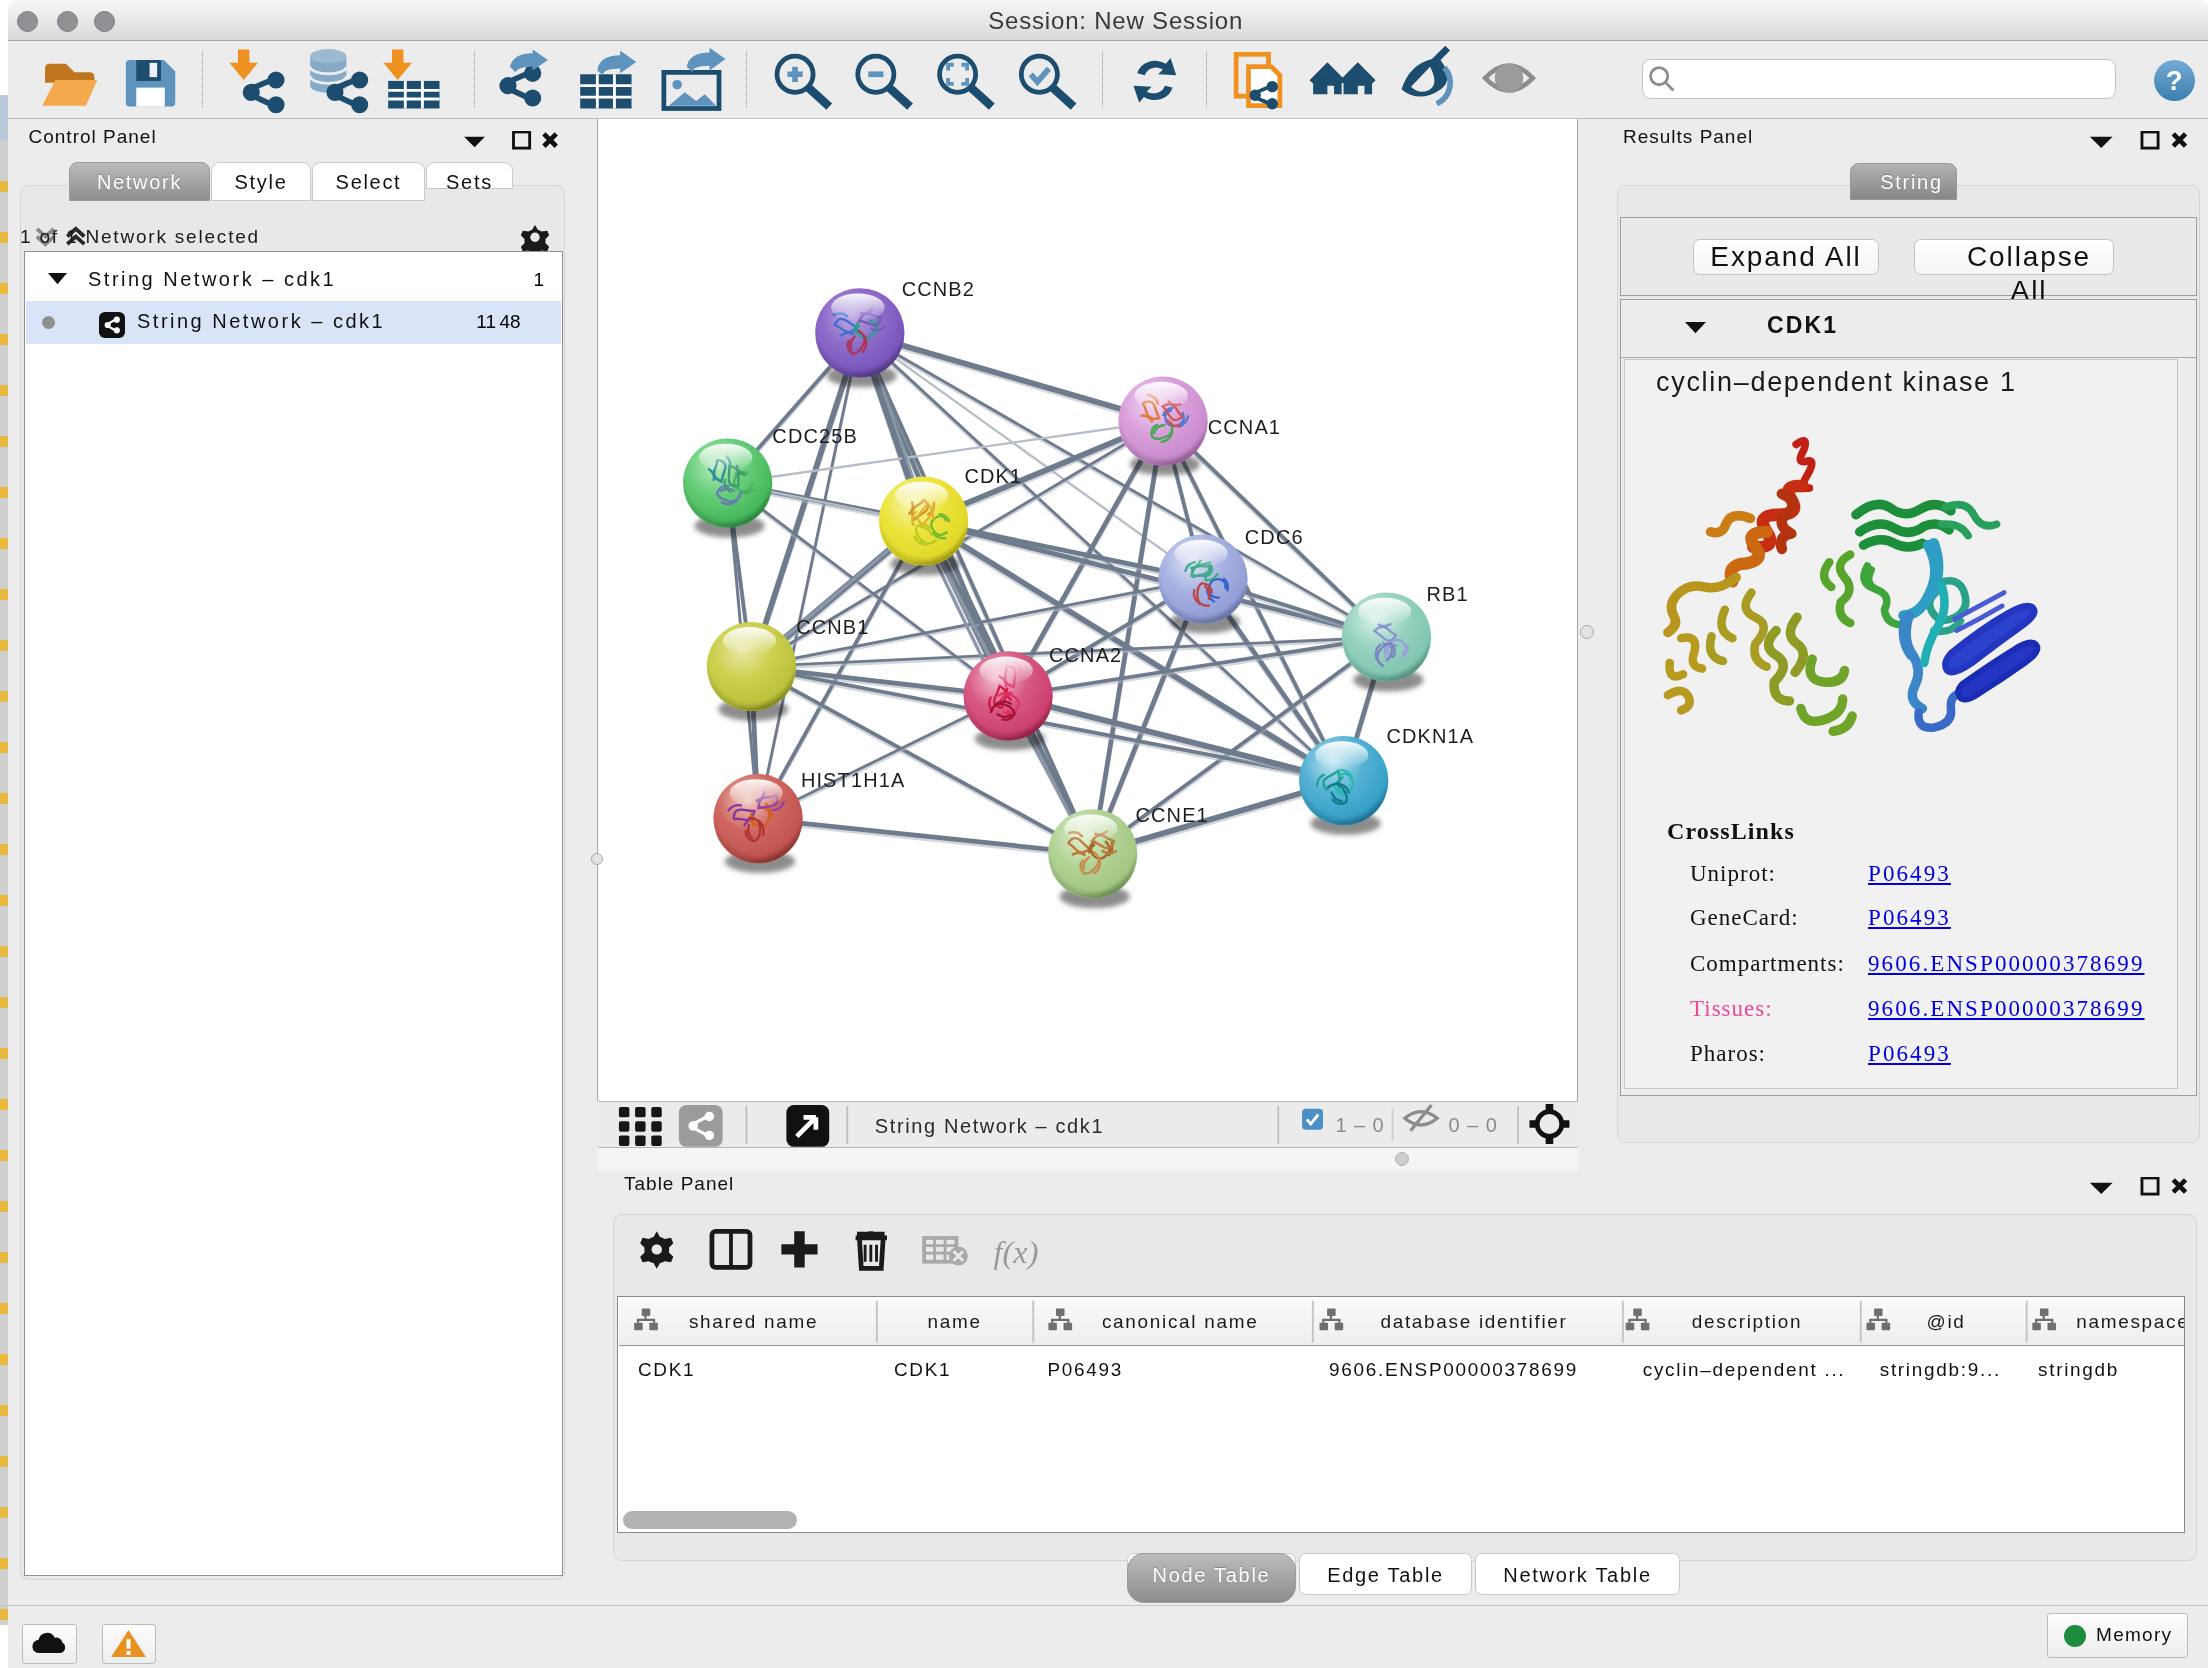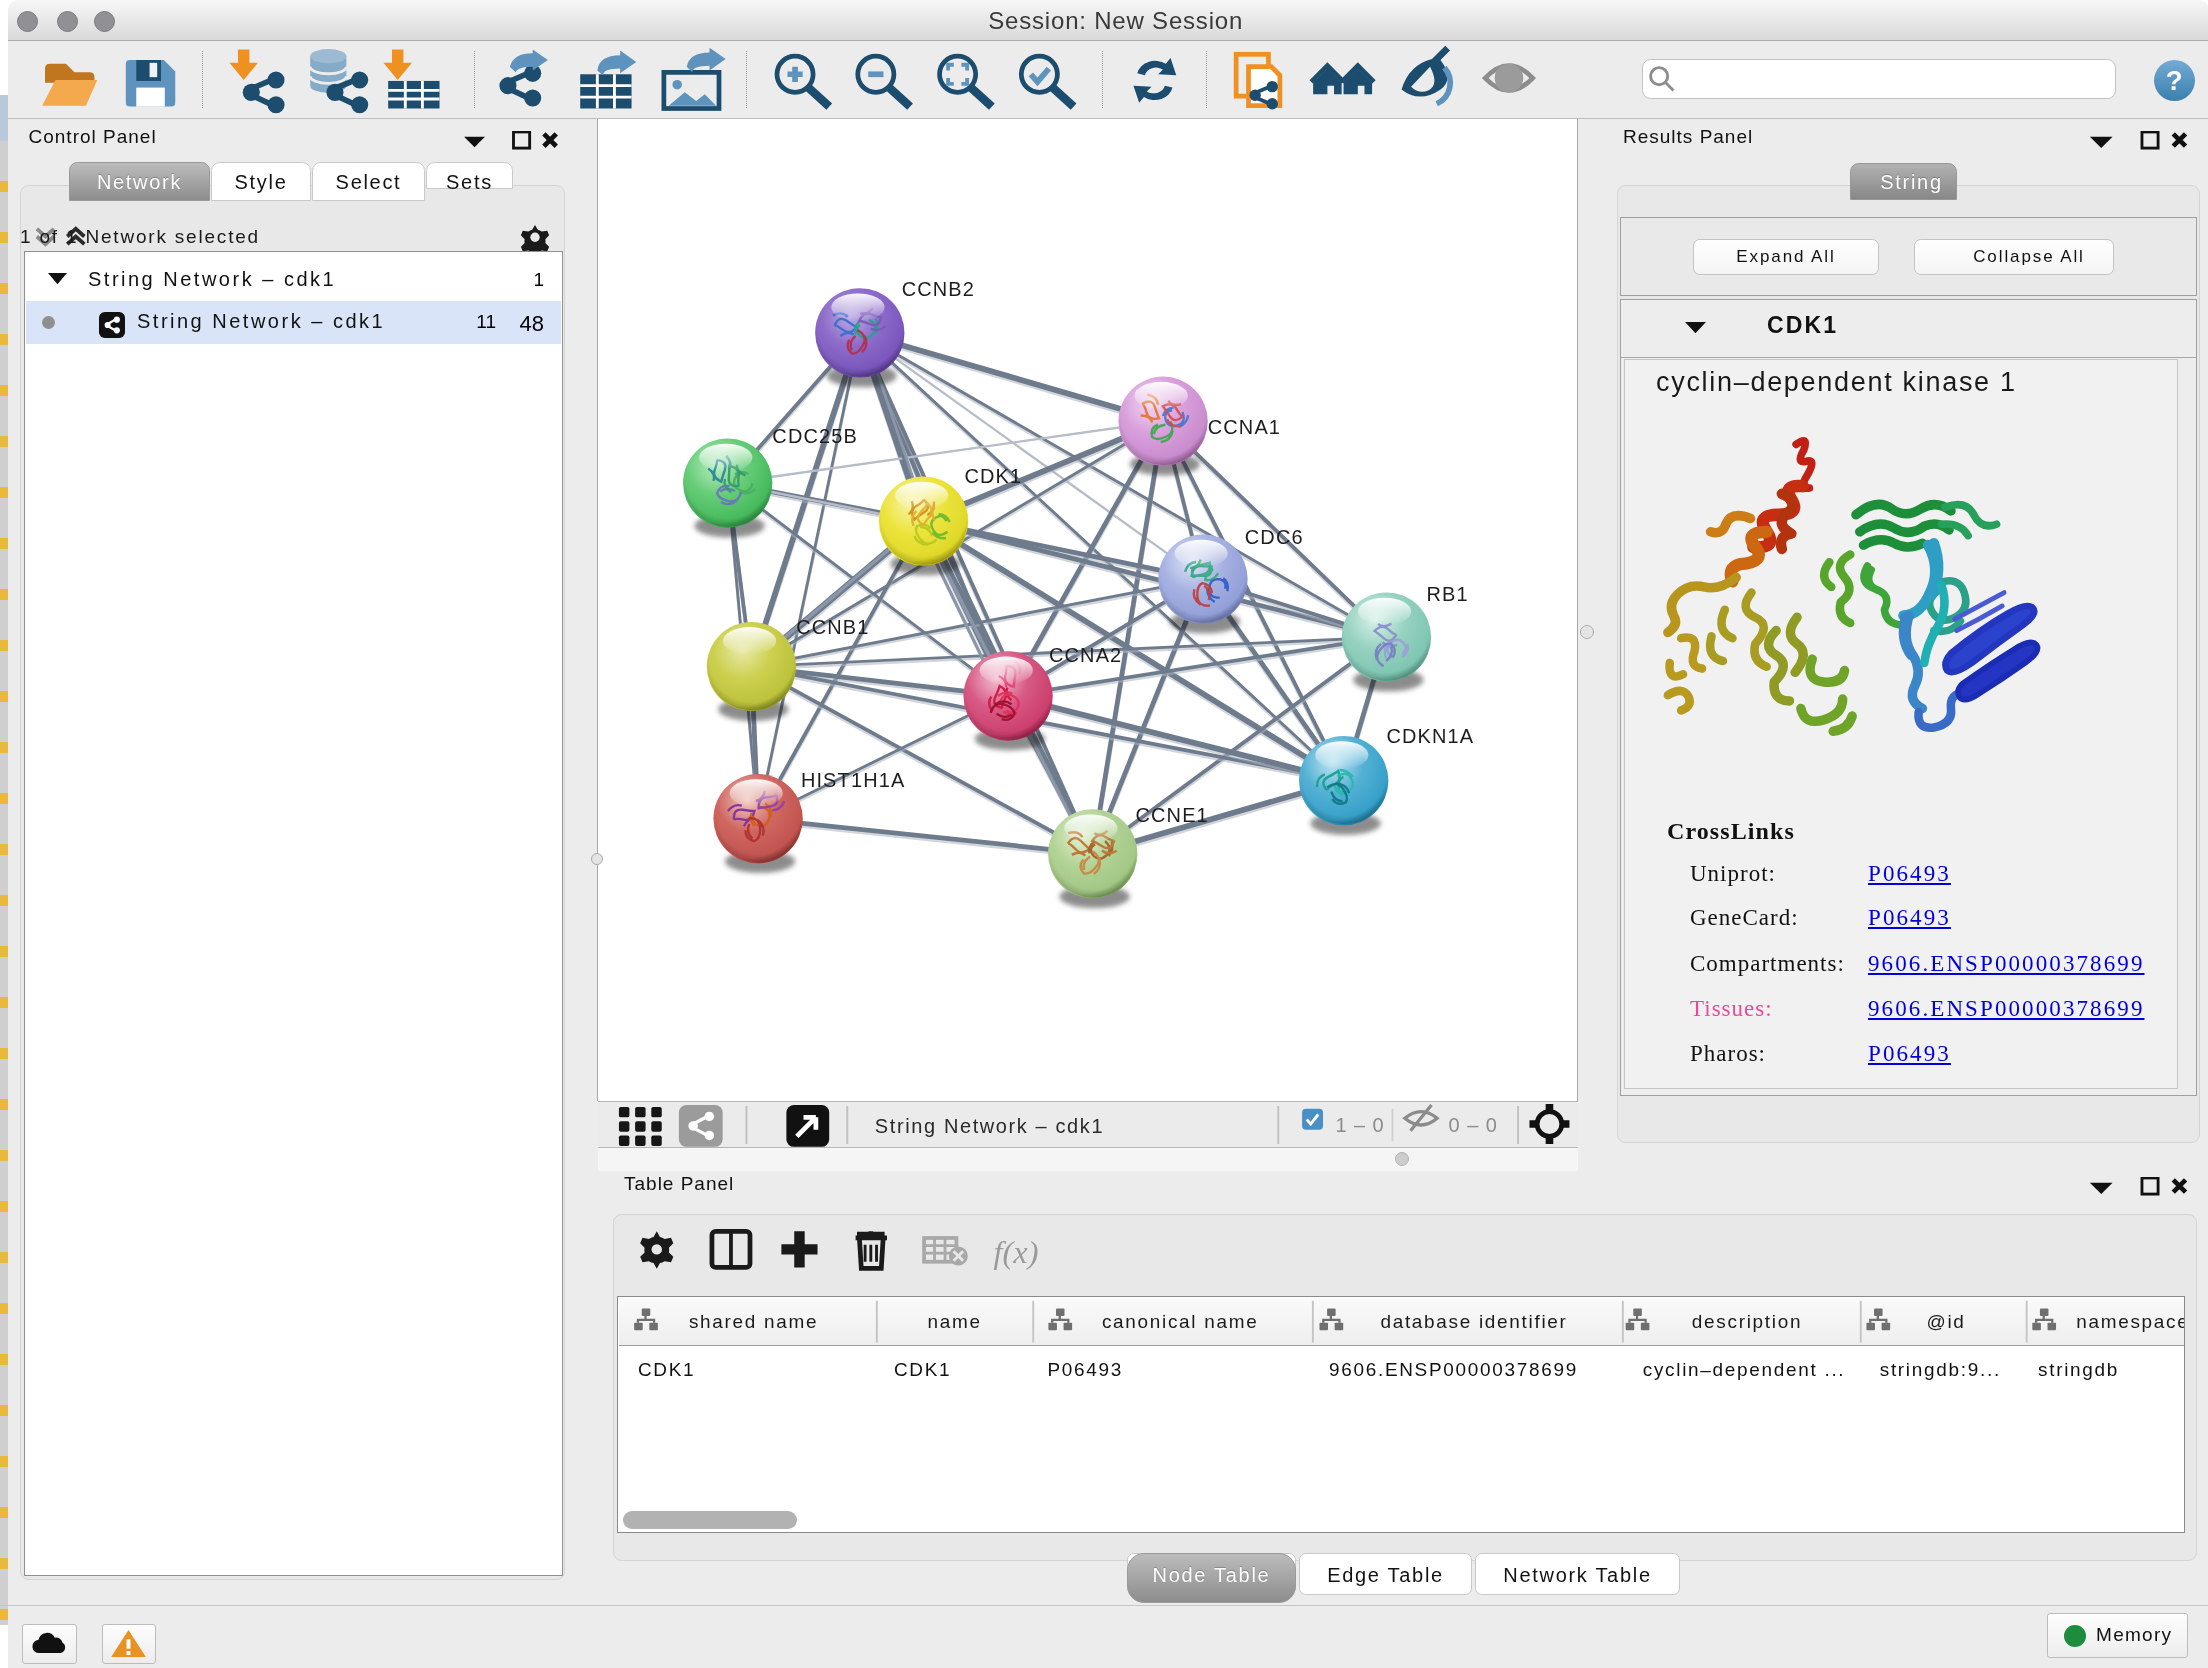--- a/index.html
+++ b/index.html
@@ -23,21 +23,21 @@
     background:linear-gradient(#74abd4,#3a7fae);color:#fff;font-size:27.6px;font-weight:bold;
     text-align:center;line-height:41px;}
   .ptitle{font-size:19px;color:#111;letter-spacing:1px;}
   .tab{position:absolute;z-index:5;box-sizing:border-box;text-align:center;font-size:20px;letter-spacing:1.7px;
        border:1px solid #c9c9c9;background:#fff;color:#111;border-radius:8.6px 8.6px 0 0;}
   .tabsel{background:linear-gradient(#bcbcbc,#8d8d8d);color:#fff;border-color:#9a9a9a;
           text-shadow:0 -1px 1px rgba(0,0,0,0.25);}
   .panelbox{position:absolute;background:#e8e8e8;border:1px solid #d4d4d4;border-radius:8.6px;box-sizing:border-box;}
   .whitebox{position:absolute;background:#ffffff;border:1.9px solid #909090;box-sizing:border-box;}
   .btn{position:absolute;background:linear-gradient(#ffffff,#f4f4f4);border:1px solid #c3c3c3;
-       border-radius:6.7px;box-sizing:border-box;text-align:center;font-size:17px;color:#111;letter-spacing:1.9px;}
+       border-radius:6.7px;box-sizing:border-box;text-align:center;font-size:28px;color:#111;letter-spacing:1.9px;}
   .serif{font-family:"Liberation Serif",serif;}
   .link{color:#0000dd;text-decoration:underline;}
   .statbtn{position:absolute;background:linear-gradient(#fdfdfd,#ededed);border:1.9px solid #bcbcbc;
      box-sizing:border-box;border-radius:2.9px;}
   .ghdr{font-size:19px;color:#1a1a1a;letter-spacing:1.8px;}
 </style>
 </head>
 <body>
 <div id="app">
   <div class="abs" id="sliver" style="left:0;top:0;width:7.6px;height:1668px;background:#ffffff;"></div>
@@ -201,21 +201,21 @@
     <rect x="0" y="0" width="27" height="27" rx="6" fill="#111"></rect>
     <g fill="#fff">
         <circle cx="9" cy="13.5" r="3.2"></circle>
         <circle cx="18.5" cy="8" r="3.2"></circle>
         <circle cx="18.5" cy="19" r="3.2"></circle>
     <path d="M9,12.5 L18.5,7 M9,14.5 L18.5,20" stroke="#fff" stroke-width="2.2"></path>
       </g>
   </svg>
   <div class="abs" style="left:137px;top:310px;font-size:20px;color:#111;letter-spacing:2.5px;">String Network – cdk1</div>
   <div class="abs graytxt" style="left:428px;top:311px;width:68px;text-align:right;font-size:19px;">11</div>
-  <div class="abs graytxt" style="left:476px;top:311px;width:68px;text-align:right;font-size:22px;">48</div>
+  <div class="abs graytxt" style="left:476px;top:311px;width:68px;text-align:center;font-size:19px;">48</div>
 
   <div class="abs" style="left:597px;top:119px;width:981px;height:982px;background:#fff;
        border-left:1px solid #a9a9a9;border-right:1px solid #a9a9a9;box-sizing:border-box;"></div>
   <svg class="abs" style="left:598px;top:119px;" width="979" height="982" viewBox="629 125 1029 1033">
     <defs>
       <filter id="blur3" x="-50%" y="-50%" width="200%" height="200%">
           <feGaussianBlur stdDeviation="3"></feGaussianBlur>
         </filter>
       <path id="sq1" d="M-24,-2 q6,-14 16,-7 t14,9 q-9,11 -18,4 t-12,-6 m8,14 q10,-8 18,-2 m-28,-26 q12,-6 20,2"></path>
       <path id="sq2" d="M-18,-14 q14,-6 18,6 t-6,16 q-12,4 -14,-8 m6,-22 q12,2 16,12 m-26,8 q2,12 12,14"></path>

